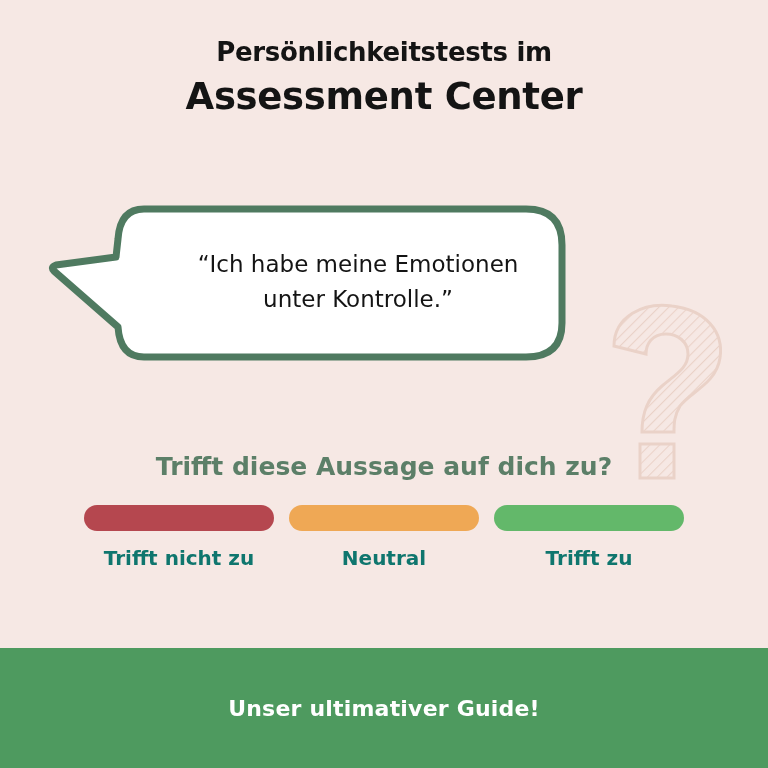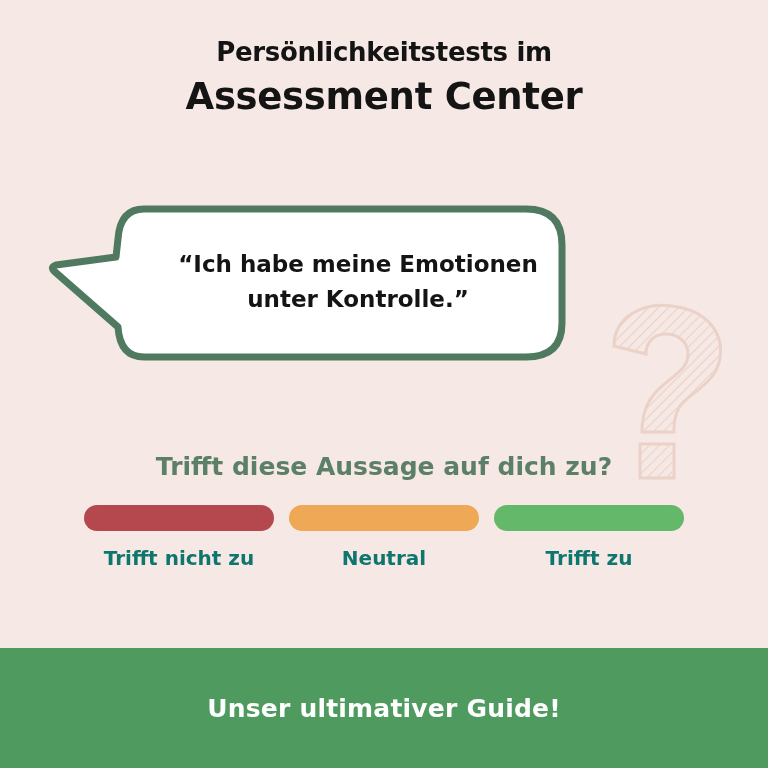--- a/index.html
+++ b/index.html
@@ -68,21 +68,21 @@
     left: 0; top: 0;
   }
   .bubble-text {
     position: absolute;
     left: 80px;
     top: 42px;
     width: 460px;
     text-align: center;
     color: #141414;
     font-size: 23px;
-    font-weight: bold;
+    font-weight: normal;
     line-height: 1.5;
   }
 
   
   .prompt {
     position: absolute;
     left: 0;
     top: 452px;
     width: 768px;
     text-align: center;
@@ -122,21 +122,21 @@
     bottom: 0;
     width: 768px;
     height: 120px;
     background: #4e9a5f;
     display: flex;
     align-items: center;
     justify-content: center;
   }
   .footer-text {
     color: #ffffff;
-    font-size: 25px;
+    font-size: 22px;
     font-weight: bold;
     letter-spacing: 0.2px;
   }
 </style>
 </head>
 <body>
 
 <div class="stage">
 
   <div class="title-block">

